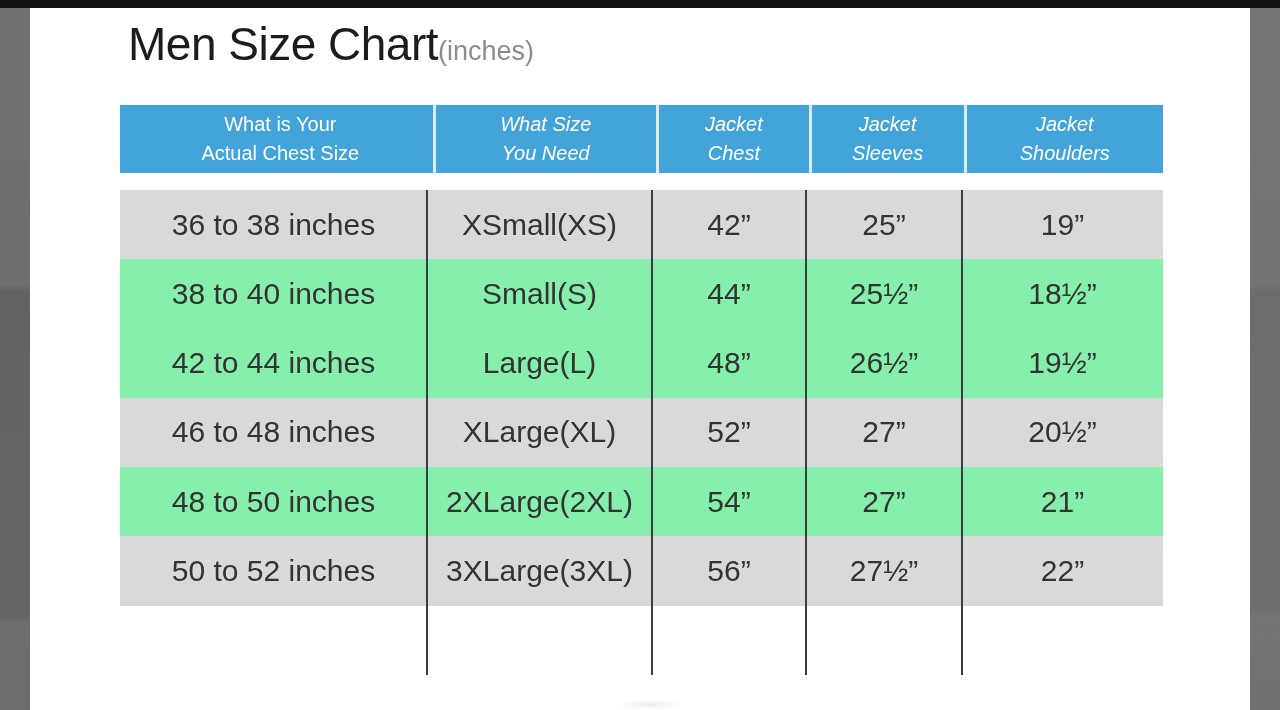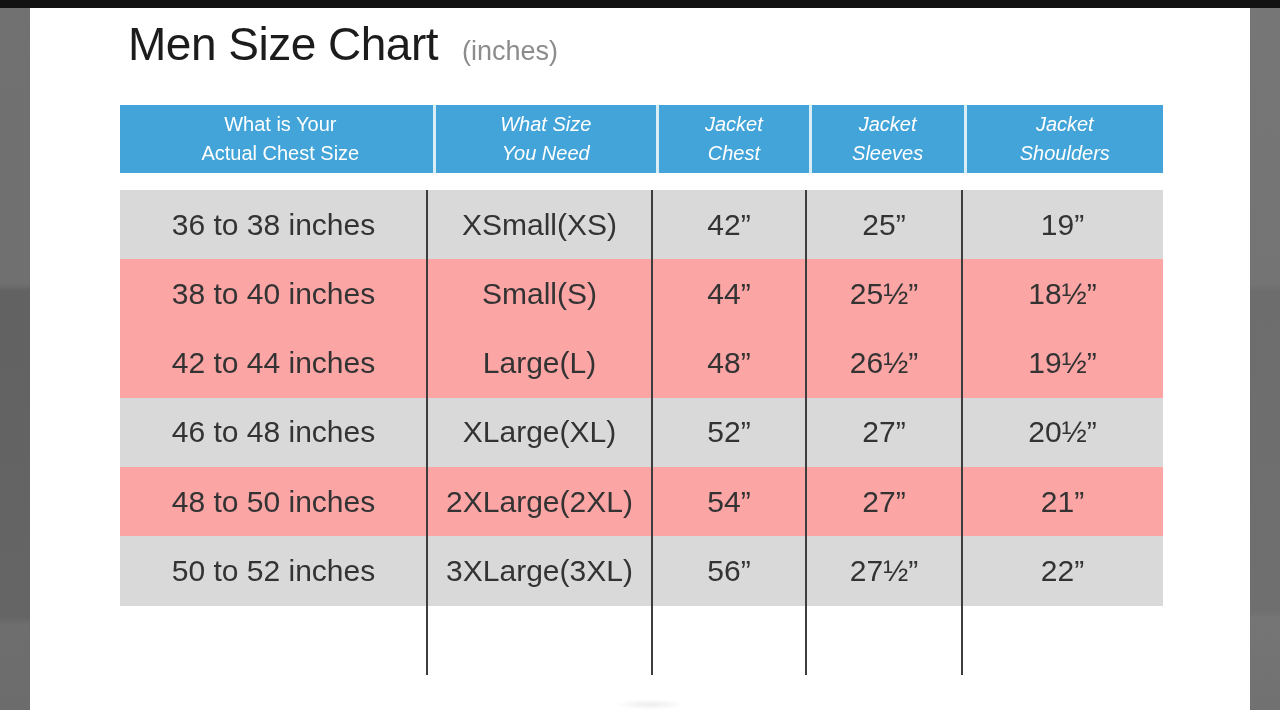--- a/index.html
+++ b/index.html
@@ -18,21 +18,21 @@
   .side-strip.left{
     left:0;
     background:linear-gradient(180deg,#717171 0%,#707070 40%,#626262 41%,#656565 87%,#6e6e6e 88%,#6c6c6c 100%);
   }
   .side-strip.right{
     right:0;
     background:linear-gradient(180deg,#767676 0%,#747474 40%,#6d6d6d 41%,#6f6f6f 86%,#757575 87%,#717171 100%);
   }
   .title-row{
     position:absolute;left:128px;top:14px;
-    display:flex;align-items:baseline;white-space:nowrap;gap:24px;
+    display:flex;align-items:baseline;white-space:nowrap;
   }
   .page-title{
     font-size:46px;line-height:60px;color:#1c1c1c;
     font-weight:500;letter-spacing:-0.5px;
   }
   .title-note{
     font-size:27px;color:#8c8c8c;font-weight:400;
   }
   .size-table{
     position:absolute;left:120px;top:105px;width:1043px;height:570px;
@@ -46,21 +46,21 @@
     box-sizing:border-box;
   }
   .th + .th{border-left:3px solid rgba(255,255,255,0.8);font-style:italic;}
   .tbody{
     position:absolute;left:0;top:85px;width:1043px;height:485px;
   }
   .tr{
     display:flex;height:69.28px;
   }
   .tr.odd{background:#d9d9d9;}
-  .tr.even{background:#fca5a5;}
+  .tr.even{background:#86efac;}
   .td{
     display:flex;align-items:center;justify-content:center;text-align:center;
     color:#333333;font-size:30px;box-sizing:border-box;
   }
   .c0{width:307px;}
   .c1{width:225px;}
   .c2{width:154px;}
   .c3{width:156px;}
   .c4{width:201px;}
   .vline{

